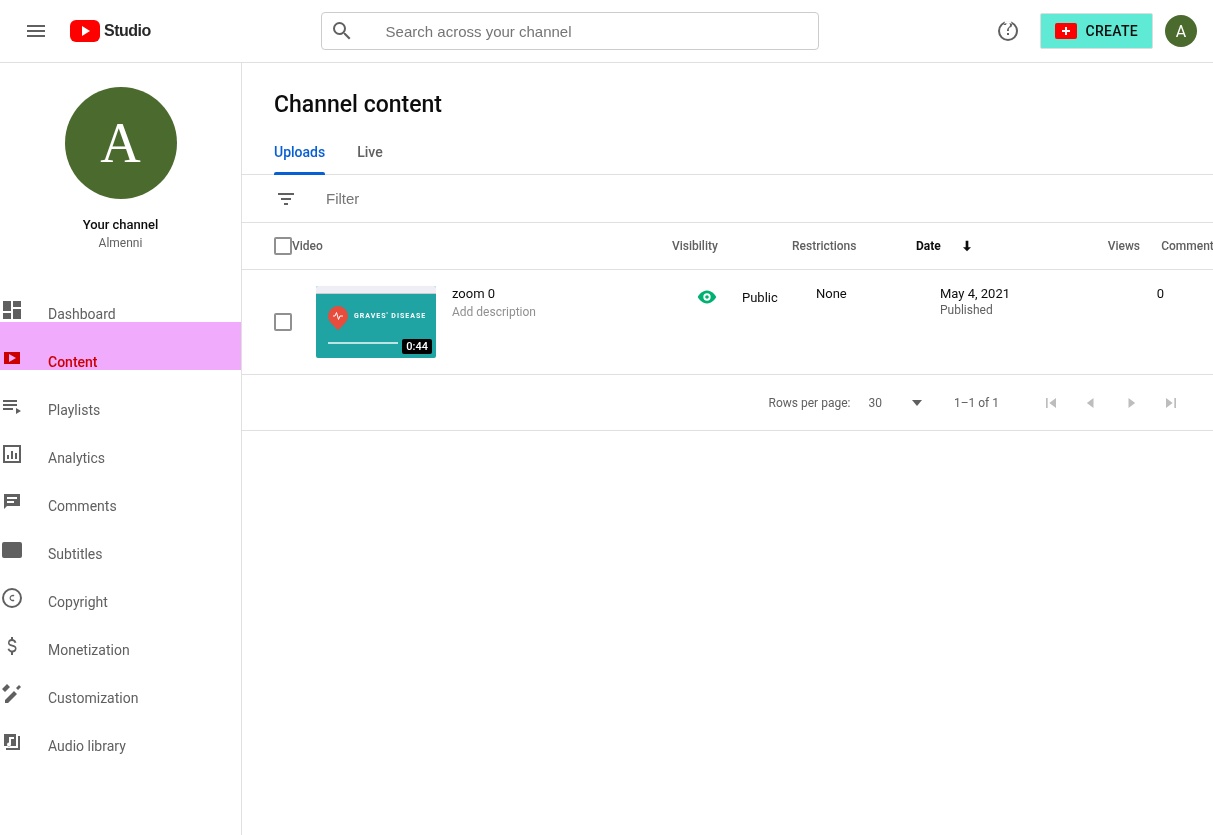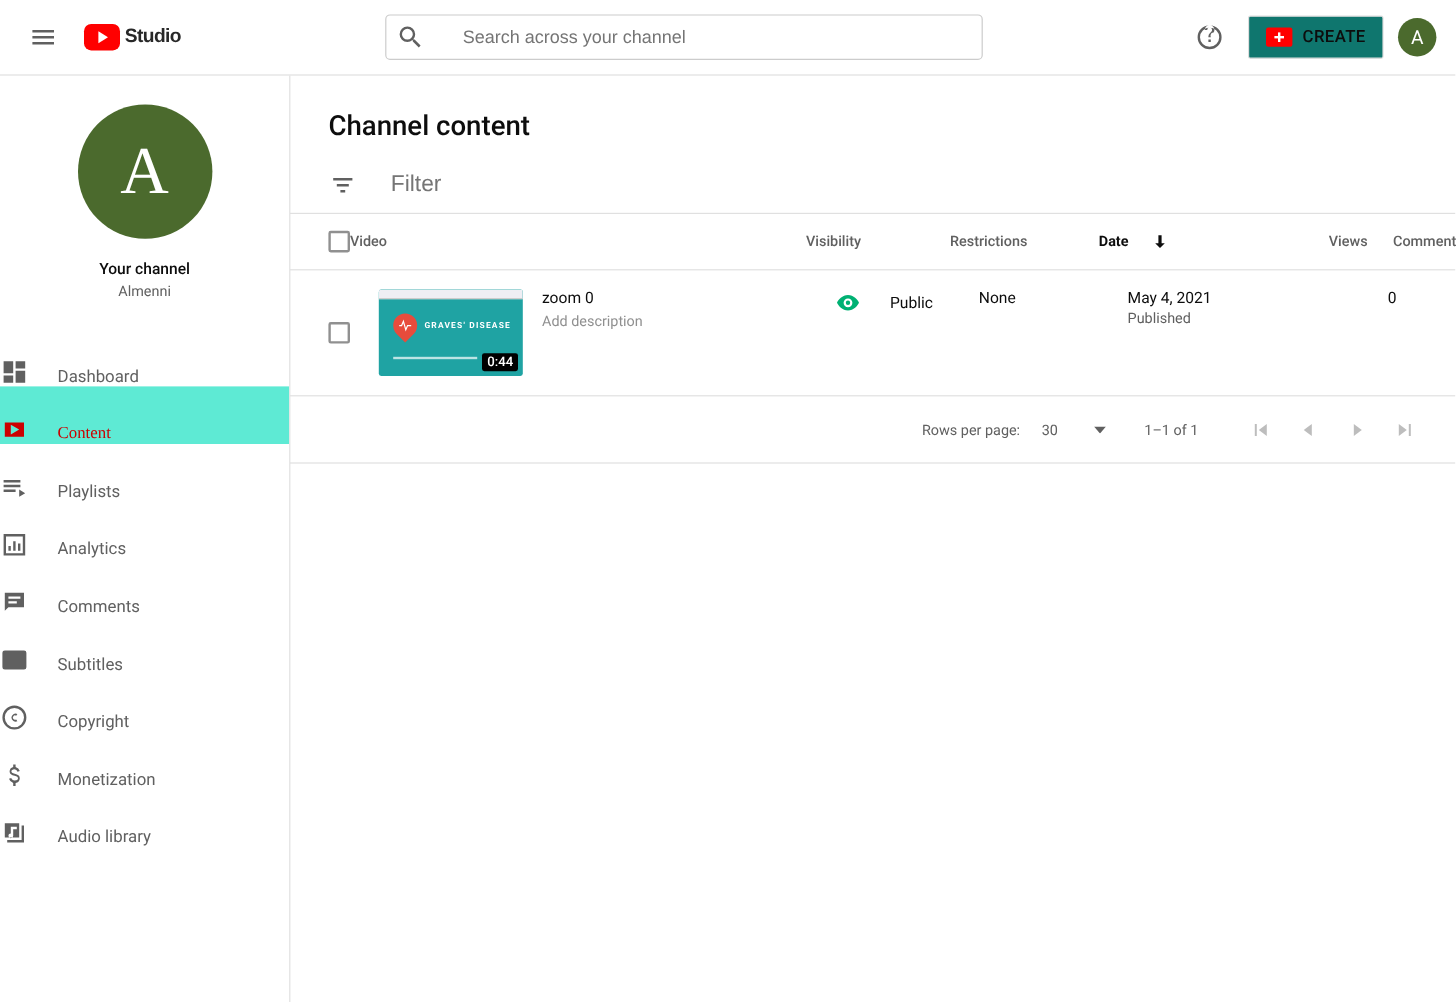--- a/index.html
+++ b/index.html
@@ -51,21 +51,21 @@
     border:none;outline:none;flex:1;margin-left:12px;font-size:15px;
     color:#606060;background:transparent;
   }
   .header-right{display:flex;align-items:center;gap:12px;}
   .help-btn{
     width:40px;height:40px;display:flex;align-items:center;justify-content:center;
     cursor:pointer;border-radius:50%;
   }
   .help-btn svg{width:24px;height:24px;fill:#606060;}
   .create-btn{
-    height:36px;border:1px solid #ddd;border-radius:2px;background:#0f766e;
+    height:36px;border:1px solid #ddd;border-radius:2px;background:#5eead4;
     display:flex;align-items:center;padding:0 14px;gap:8px;cursor:pointer;
     font-weight:500;font-size:14px;letter-spacing:0.3px;
   }
   .create-btn .plus-icon{
     width:22px;height:16px;background:#ff0000;border-radius:2px;
     position:relative;display:flex;align-items:center;justify-content:center;
   }
   .create-btn .plus-icon::before{content:'';position:absolute;width:8px;height:2px;background:#fff;}
   .create-btn .plus-icon::after{content:'';position:absolute;width:2px;height:8px;background:#fff;}
   .avatar-sm{
@@ -82,42 +82,42 @@
     display:flex;align-items:center;justify-content:center;font-size:56px;
     font-family:"Times New Roman",serif;
   }
   .channel-label{font-size:13px;font-weight:500;margin-top:18px;}
   .channel-name{font-size:12px;color:#606060;margin-top:4px;}
   .nav{display:flex;flex-direction:column;margin-top:6px;}
   .nav-item{
     height:48px;display:flex;align-items:flex-end;gap:24px;
     cursor:pointer;color:#606060;font-size:14px;
   }
-  .nav-item.active{background:#5eead4;color:#cc0000;font-weight:500;font-family:Liberation Serif, serif;}
+  .nav-item.active{background:#f0abfc;color:#cc0000;font-weight:500;}
   .nav-item.active .nav-icon{fill:#cc0000;}
   .nav-icon{width:24px;height:24px;fill:#606060;flex-shrink:0;}
 
   
   .main{flex:1;overflow-x:auto;}
   .page-title{font-size:23px;font-weight:500;padding:28px 32px 12px;}
   .tabs{display:flex;padding:0 32px;border-bottom:1px solid #e0e0e0;}
   .tab{
     padding:14px 0 14px;margin-right:32px;font-size:14px;font-weight:500;
     color:#606060;cursor:pointer;position:relative;
   }
   .tab.active{color:#065fd4;}
   .tab.active::after{
     content:'';position:absolute;left:0;right:0;bottom:-1px;height:3px;
     background:#065fd4;border-radius:2px 2px 0 0;
   }
   .filter-row{
     height:48px;display:flex;align-items:center;padding:0 32px;border-bottom:1px solid #e0e0e0;
   }
   .filter-icon{width:24px;height:24px;fill:#606060;margin-right:28px;}
-  .filter-input{border:none;outline:none;font-size:19px;color:#909090;background:transparent;width:300px;}
+  .filter-input{border:none;outline:none;font-size:15px;color:#909090;background:transparent;width:300px;}
 
   
   .table-head{
     display:flex;align-items:center;height:47px;border-bottom:1px solid #e0e0e0;
     font-size:12px;color:#606060;font-weight:500;padding-left:32px;
   }
   .col-check{width:42px;display:flex;align-items:center;}
   .chk{width:18px;height:18px;border:2px solid #909090;border-radius:2px;cursor:pointer;}
   .col-video{flex:0 0 380px;}
   .col-vis{flex:0 0 120px;}
@@ -267,34 +267,48 @@
         <span>Copyright</span>
       </div>
 
       <div class="nav-item">
         <svg class="nav-icon" viewBox="0 0 24 24">
             <path d="M11 3h2v2.1a5 5 0 013.5 3.4l-1.9.6A3 3 0 0012 7c-1.5 0-2.5.8-2.5 1.8 0 .9.7 1.5 2.8 2 2.6.6 4.2 1.6 4.2 3.7a4.2 4.2 0 01-3.5 4v2.5h-2v-2.5A5.2 5.2 0 017.5 15l1.9-.6c.3 1.3 1.4 2.1 2.9 2.1 1.6 0 2.7-.8 2.7-1.9 0-1-.8-1.6-2.9-2.1-2.5-.6-4.1-1.5-4.1-3.6a4 4 0 013-3.8V3z"></path>
           </svg>
         <span>Monetization</span>
       </div>
 
+      <div class="nav-item">
+        <svg class="nav-icon" viewBox="0 0 24 24">
+            <path d="M7 2l3 3-5 5-3-3 5-5zm7 7l3 3-9 9H5v-3l9-9zm5-6l2 2-3 3-2-2 3-3z"></path>
+          </svg>
+        <span>Customization</span>
+      </div>
 
       <div class="nav-item">
         <svg class="nav-icon" viewBox="0 0 24 24">
             <path d="M4 4h12v12H4V4zm14 2v12H6v2h14V6h-2zM9 7v5.5a2 2 0 102 2V9h3V7H9z"></path>
           </svg>
         <span>Audio library</span>
       </div>
 
     </div>
   </div>
 
   <div class="main">
     <div class="page-title">Channel content</div>
 
+    <div class="tabs">
+      <div class="tab active">
+        <span>Uploads</span>
+      </div>
+      <div class="tab">
+        <span>Live</span>
+      </div>
+    </div>
 
     <div class="filter-row">
       <svg class="filter-icon" viewBox="0 0 24 24">
           <path d="M4 6h16v2H4V6zm3 5h10v2H7v-2zm3 5h4v2h-4v-2z"></path>
         </svg>
       <input class="filter-input" type="text" placeholder="Filter" style="">
     </div>
 
     <div class="table-head">
       <div class="col-check">

